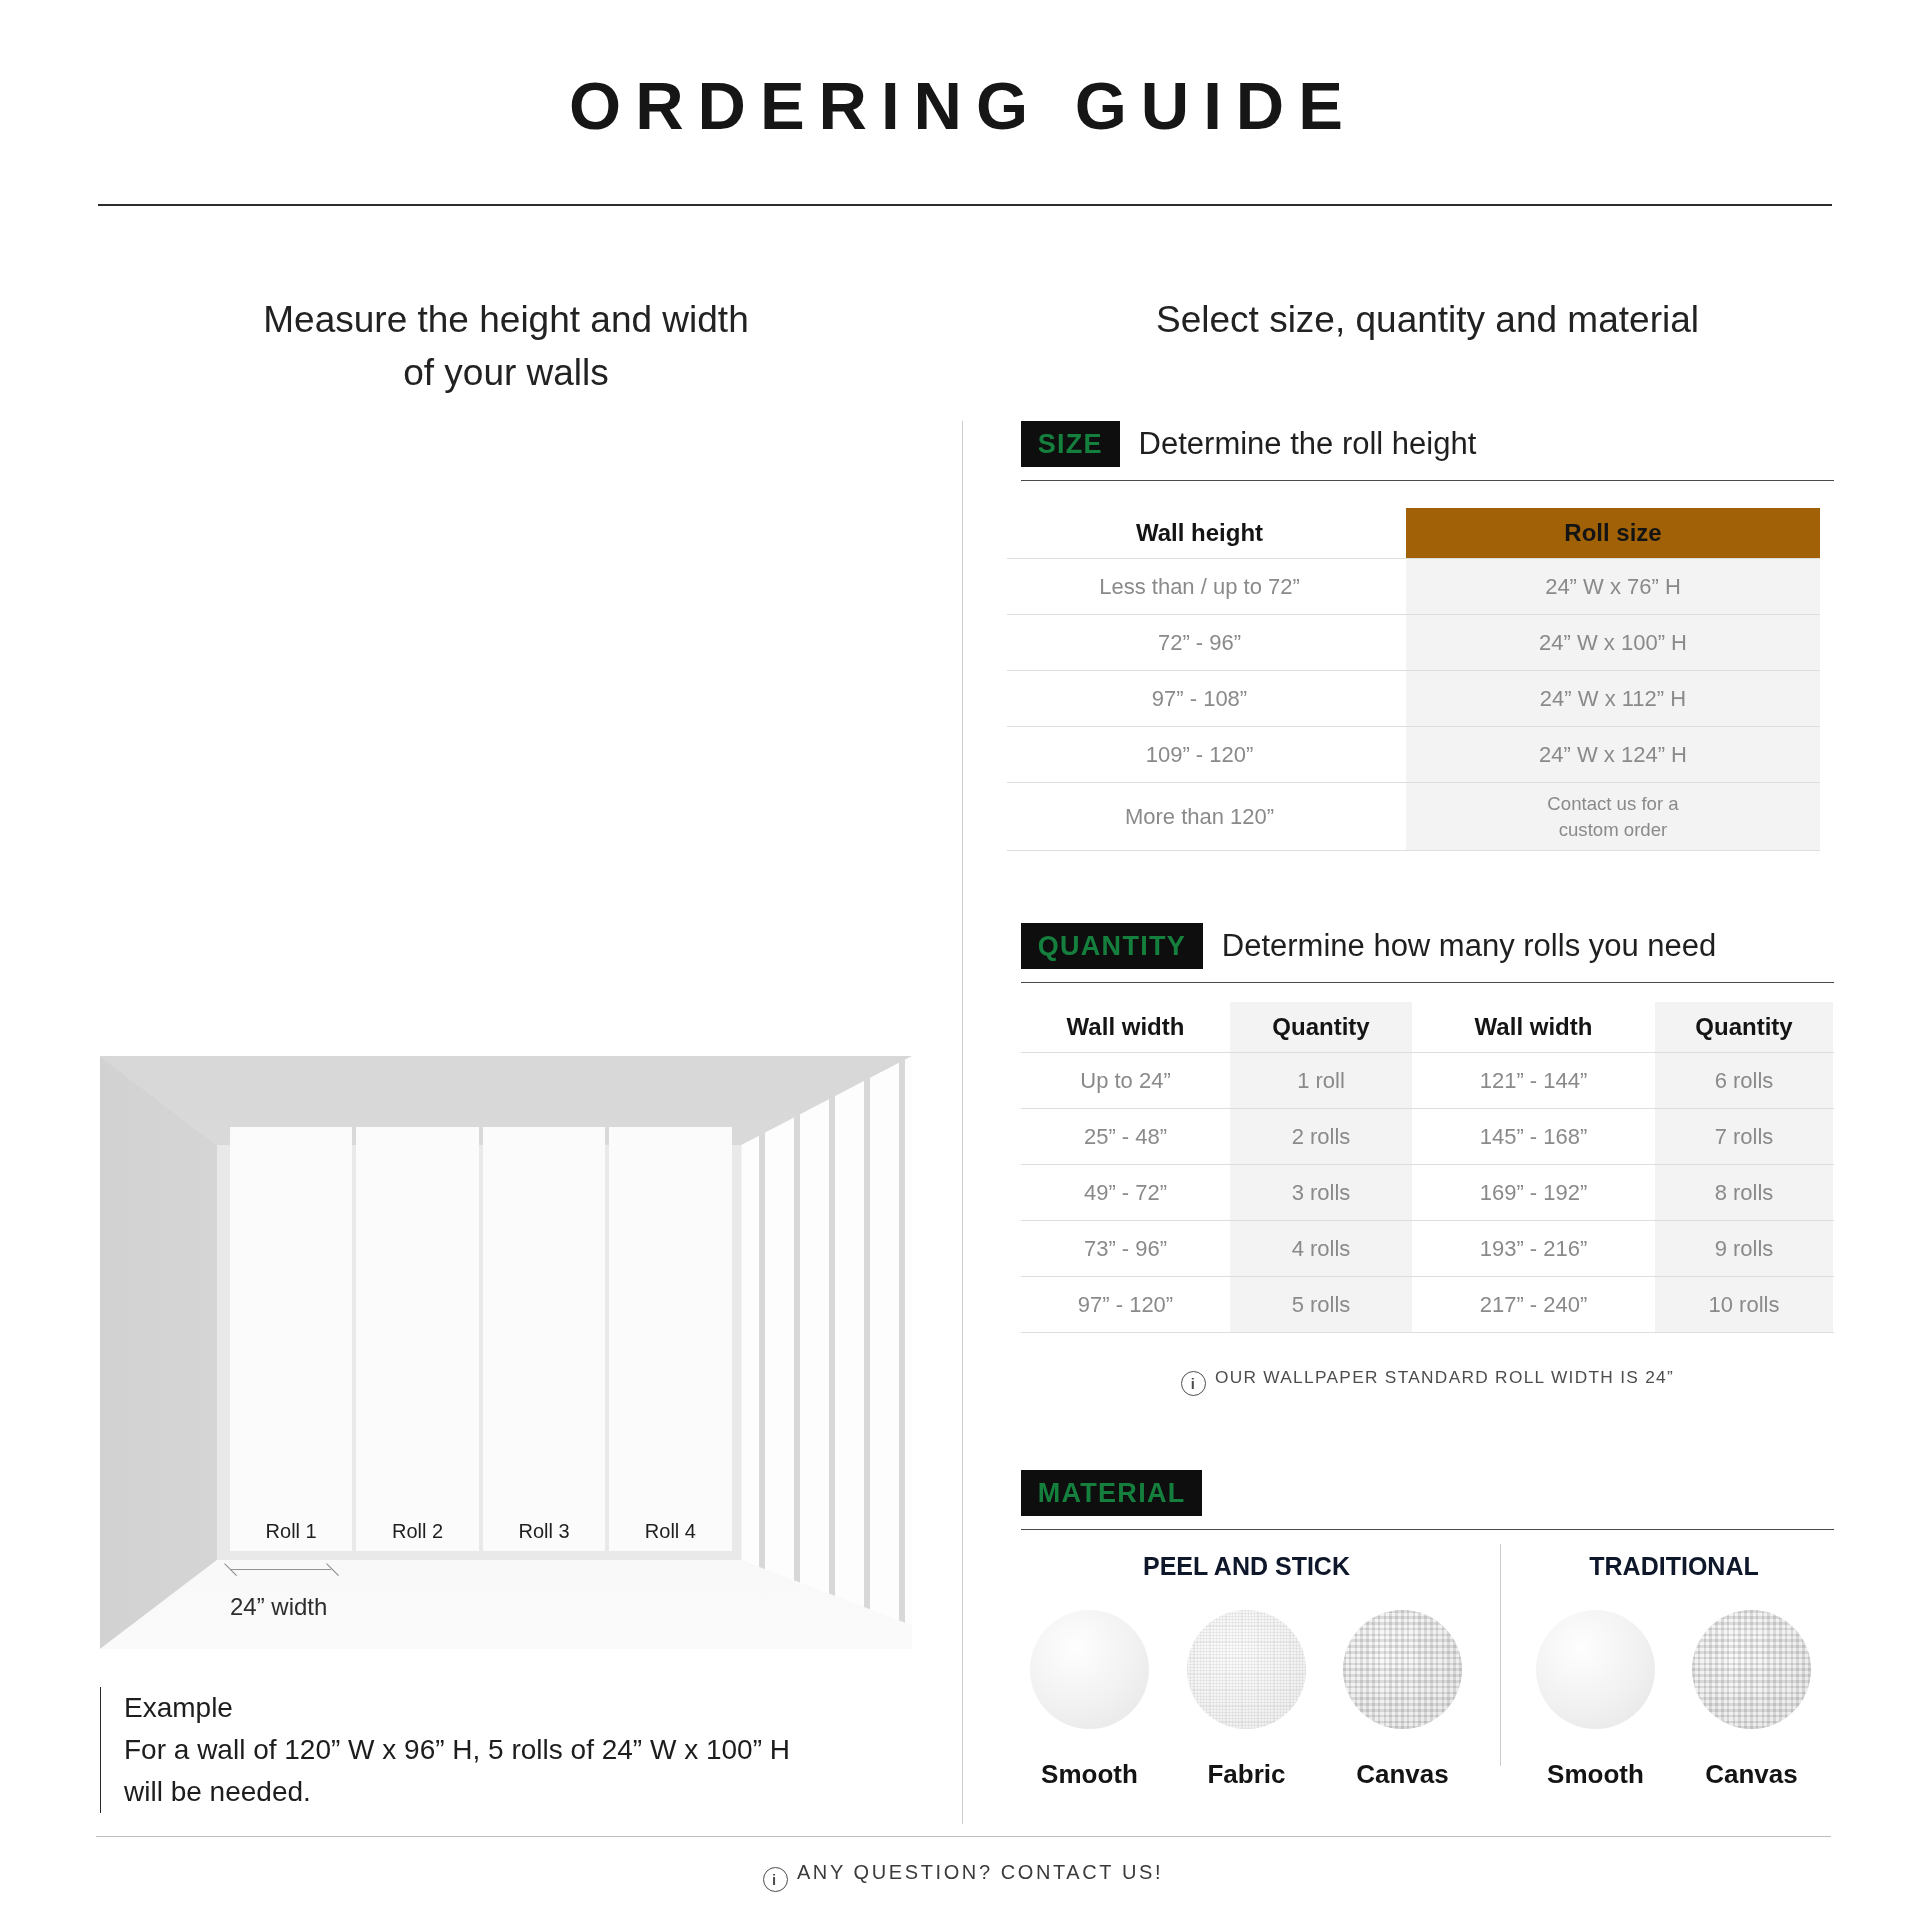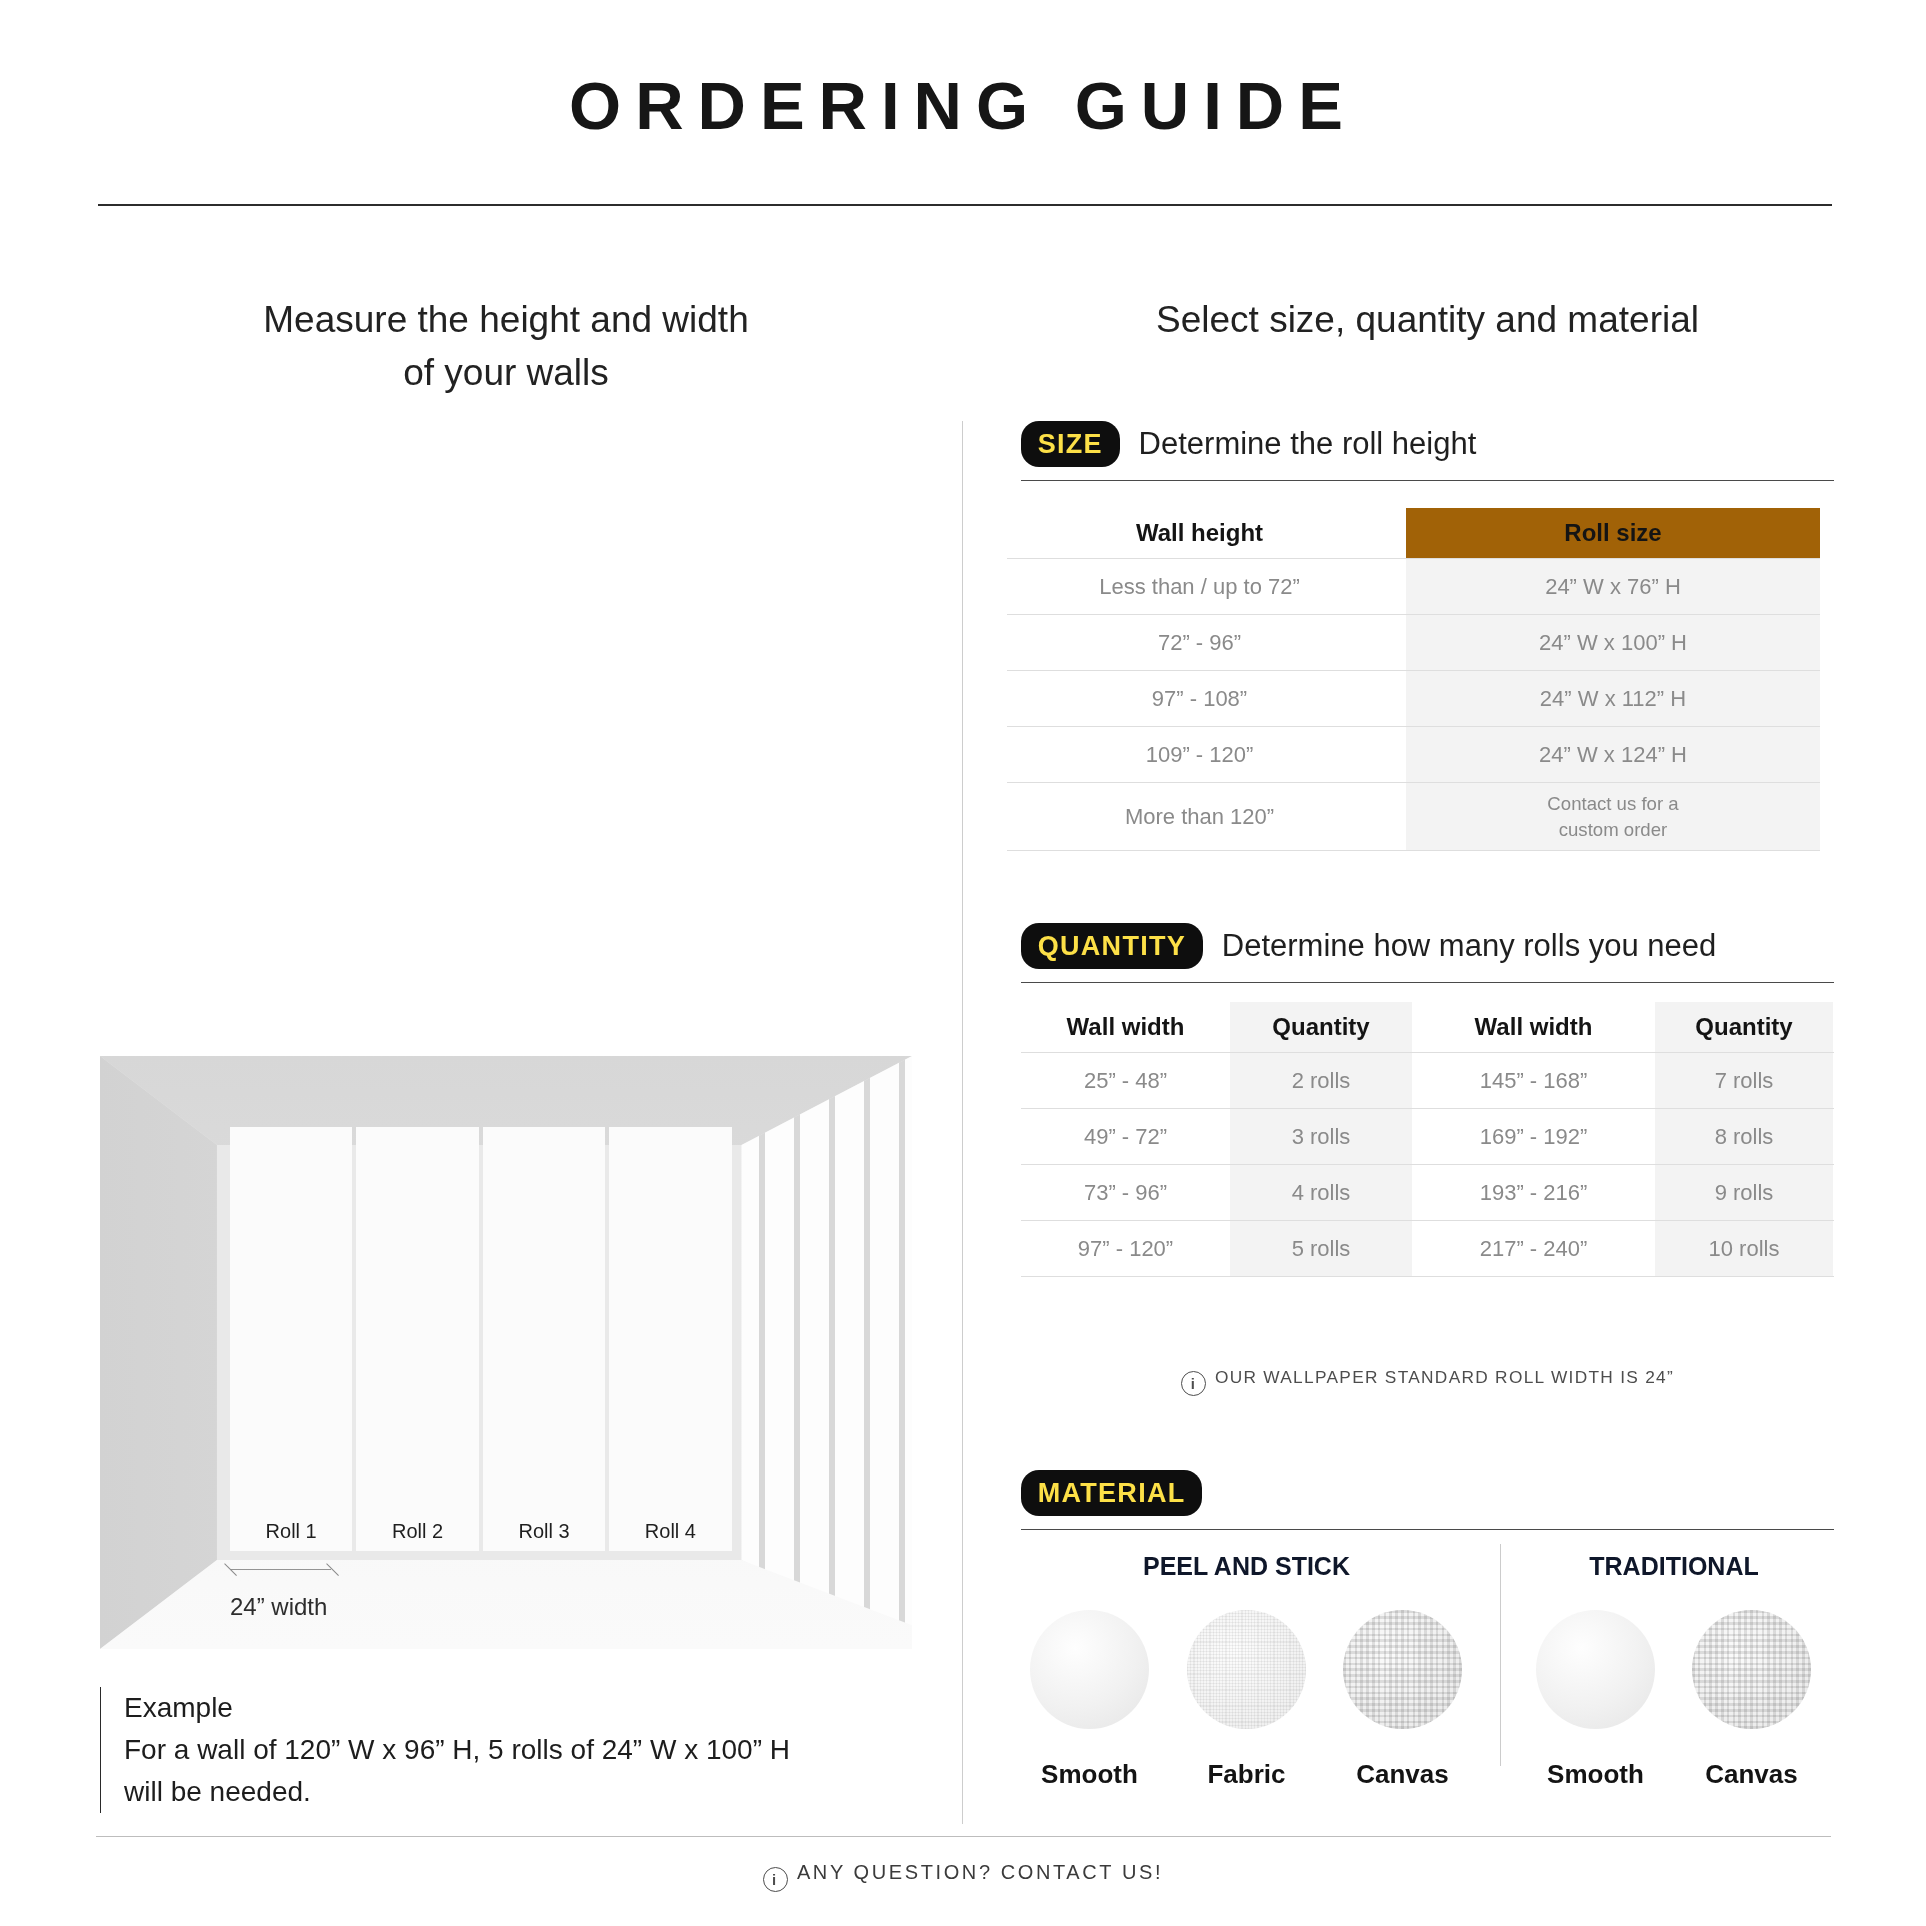--- a/index.html
+++ b/index.html
@@ -56,22 +56,22 @@
   
   .example{position:absolute;left:100px;top:1687px;border-left:1.9px solid #2a2a2a;
     padding-left:23px;font-size:28px;line-height:1.5;color:#1d1d1d;}
 
   
   .section-header{position:absolute;left:1021px;width:813px;border-bottom:1.3px solid #4a4a4a;
     padding-bottom:13px;display:flex;align-items:center;gap:19px;}
   #size-header{top:421px;}
   #quantity-header{top:923px;}
   #material-header{top:1470px;}
-  .badge{background:#0e0e0e;color:#fde047;font-weight:700;font-size:27px;letter-spacing:1.3px;
-    padding:7.7px 16.7px;border-radius:18px;}
+  .badge{background:#0e0e0e;color:#15803d;font-weight:700;font-size:27px;letter-spacing:1.3px;
+    padding:7.7px 16.7px;}
   .section-title{font-size:31px;color:#1f1f1f;}
 
   
   .size-table{position:absolute;left:1007px;top:508px;width:813px;font-size:22px;color:#8a8a8a;}
   .st-row{display:flex;align-items:stretch;border-bottom:0.6px solid #dedede;height:55px;}
   .st-row.header{height:50px;}
   .st-row.tall{height:67px;}
   .st-wall{width:385px;display:flex;align-items:center;justify-content:center;text-align:center;}
   .st-roll{flex:1;margin-left:14px;background:#f3f3f3;display:flex;align-items:center;
     justify-content:center;text-align:center;}
@@ -199,20 +199,26 @@
   </div>
 
   <div class="qt">
     <div class="qt-row header">
       <div class="qcell qc1">Wall width</div>
       <div class="qcell qc2">Quantity</div>
       <div class="qcell qc3">Wall width</div>
       <div class="qcell qc4">Quantity</div>
     </div>
     <div class="qt-row">
+      <div class="qcell qc1">Up to 24”</div>
+      <div class="qcell qc2">1 roll</div>
+      <div class="qcell qc3">121” - 144”</div>
+      <div class="qcell qc4">6 rolls</div>
+    </div>
+    <div class="qt-row">
       <div class="qcell qc1">25” - 48”</div>
       <div class="qcell qc2">2 rolls</div>
       <div class="qcell qc3">145” - 168”</div>
       <div class="qcell qc4">7 rolls</div>
     </div>
     <div class="qt-row">
       <div class="qcell qc1">49” - 72”</div>
       <div class="qcell qc2">3 rolls</div>
       <div class="qcell qc3">169” - 192”</div>
       <div class="qcell qc4">8 rolls</div>

